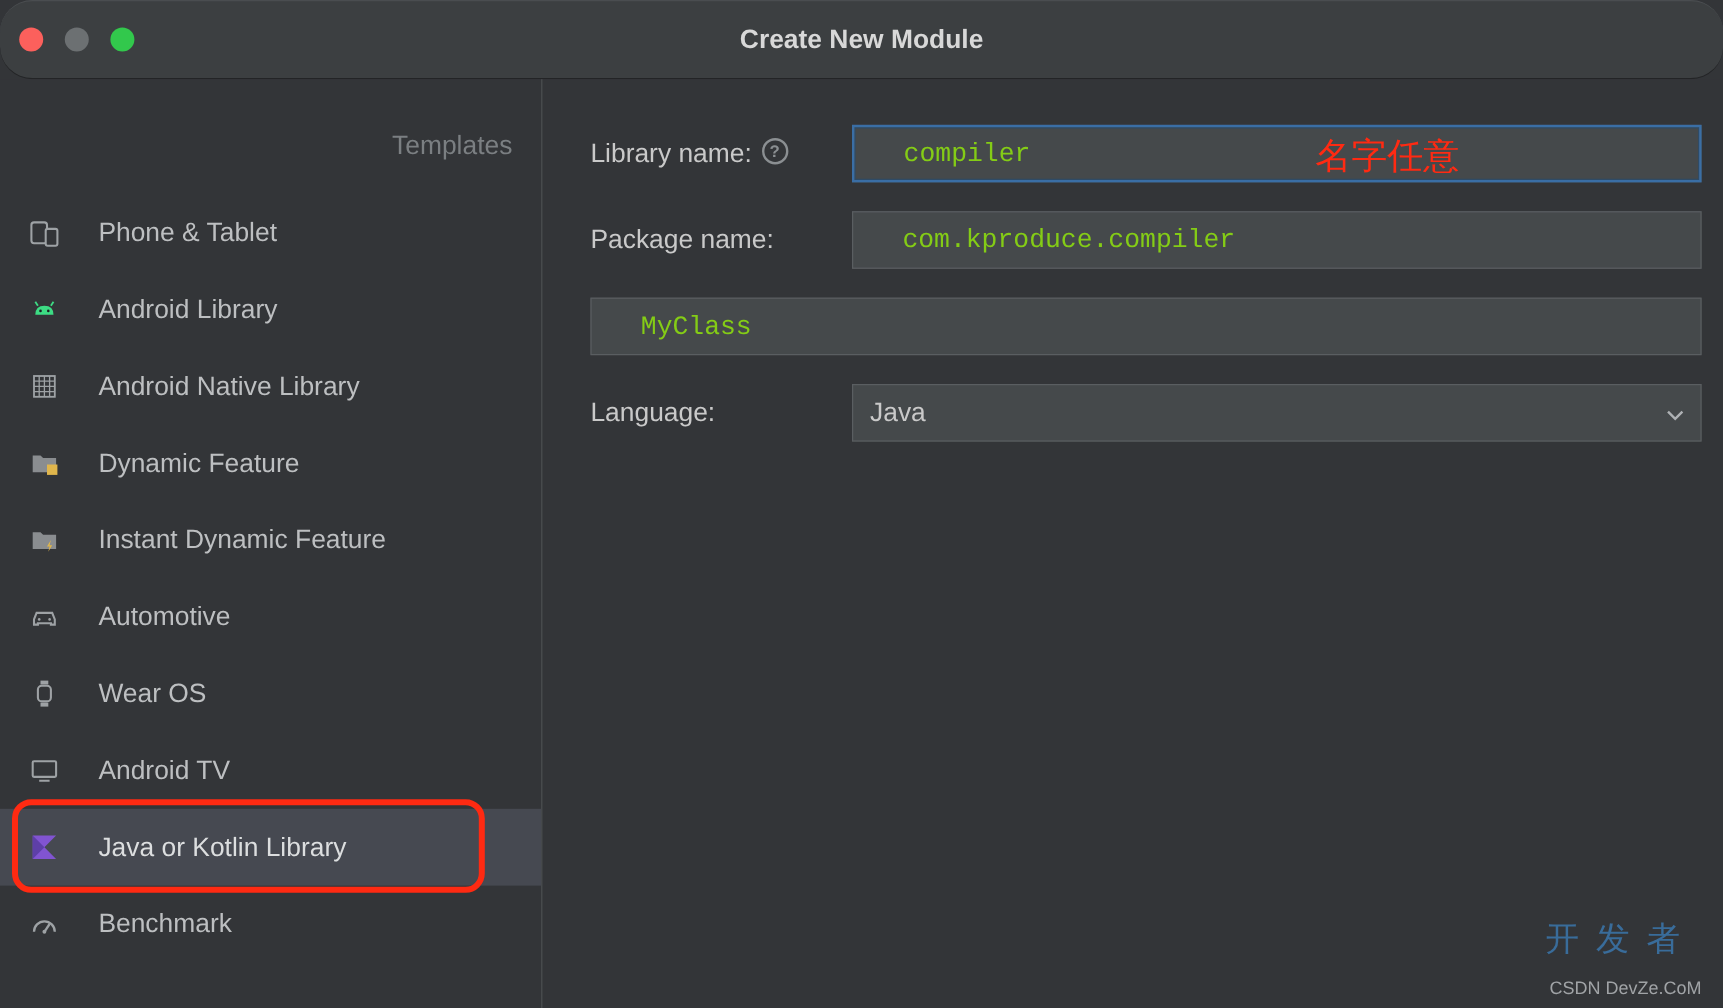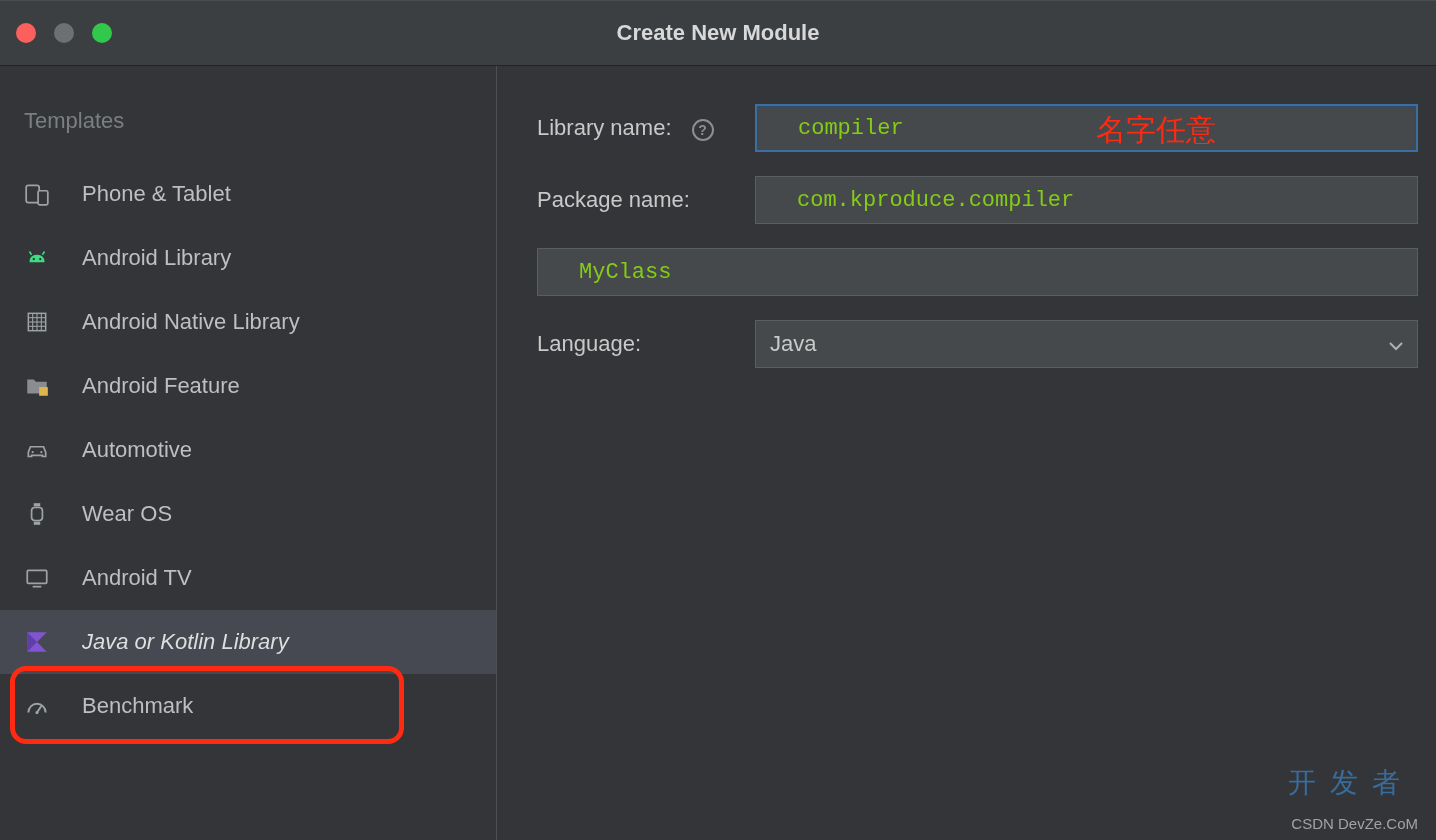--- a/index.html
+++ b/index.html
@@ -1,38 +1,38 @@
 <!DOCTYPE html>
 <html><head>
 <meta charset="utf-8">
 <style>
   * { box-sizing: border-box; margin: 0; padding: 0; }
   html, body { width: 1436px; height: 840px; overflow: hidden; font-family: -apple-system, BlinkMacSystemFont, "Segoe UI", sans-serif; background: #333538; }
   .titlebar {
     height: 66px; background: #3c3f41; display: flex; align-items: center; position: relative;
-    border-bottom: 1px solid #232426; border-top: 1px solid #4a4d50;
+    border-bottom: 1px solid #232426; border-top: 1px solid #4a4d50; border-radius: 27px;
   }
   .traffic { display: flex; align-items: center; gap: 18px; margin-left: 16px; }
   .dot { width: 20px; height: 20px; border-radius: 50%; }
   .dot.close { background: #fc605c; }
   .dot.min { background: #6c7072; }
   .dot.max { background: #32c84c; }
   .title { position: absolute; left: 0; right: 0; text-align: center; color: #d8d8d8; font-size: 22px; font-weight: 600; pointer-events: none; }
   .body { display: flex; height: calc(840px - 66px); background: #333538; }
-  .sidebar { width: 497px; border-right: 1px solid #4c5052; padding-top: 32px; position: relative; }
+  .sidebar { width: 452px; border-right: 1px solid #4c5052; padding-top: 32px; position: relative; text-align: right; }
   .sidebar-heading { color: #7b7f82; font-size: 22px; padding: 10px 24px 28px 24px; }
   .tpl-item { display: flex; align-items: center; gap: 32px; padding: 0 24px; height: 64px; color: #bdbfc1; font-size: 22px; cursor: pointer; }
-  .tpl-item.selected { background: #464951; color: #dcdedf; font-style: italic; }
+  .tpl-item.selected { background: #464951; color: #dcdedf; }
   .icon-slot { width: 26px; height: 26px; display: flex; align-items: center; justify-content: center; flex-shrink: 0; }
   .highlight-box {
     position: absolute; left: 10px; width: 394px; height: 78px; border: 5px solid #ff2a12; border-radius: 16px; pointer-events: none;
   }
   .main { flex: 1; padding: 38px 18px 0 40px; position: relative; }
   .row { display: flex; align-items: center; margin-bottom: 24px; }
-  .lbl { width: 218px; color: #c9c9c9; font-size: 22px; display: flex; align-items: flex-end; gap: 20px; }
+  .lbl { width: 218px; color: #c9c9c9; font-size: 22px; display: flex; align-items: flex-start; gap: 8px; }
   .help-icon { width: 22px; height: 22px; border: 2px solid #8b8f92; border-radius: 50%; display: inline-flex; align-items: center; justify-content: center; color: #8b8f92; font-size: 14px; font-weight: bold; }
   .field {
     flex: 1; height: 48px; background: #45494b; border: 1px solid #5a5e61; color: #c9c9c9; font-size: 22px;
     padding: 0 14px; display: flex; align-items: center; position: relative;
   }
   .field.focused { border: 2px solid #3a6ea5; background: #45494b; box-shadow: 0 0 0 1px #2f4b66 inset; }
   .field-input { background: transparent; border: none; outline: none; color: #84cc16; font-size: 22px; width: 100%; font-family: Liberation Mono, monospace; margin-left: 27px; }
   .dropdown { cursor: pointer; align-items: center; }
   .dropdown-arrow { margin-left: auto; }
   .annotation {
@@ -92,21 +92,30 @@
           </span>
           <span class="label">Android Native Library</span>
         </div>
         <div class="tpl-item">
           <span class="icon-slot">
             <svg width="26" height="26" viewBox="0 0 24 24">
               <path d="M3 6 h6 l2 2 h10 v11 h-18 Z" fill="#8a8d90"></path>
               <rect x="14" y="13" width="8" height="8" fill="#e0b64c"></rect>
             </svg>
           </span>
-          <span class="label">Android Feature</span>
+          <span class="label">Dynamic Feature</span>
+        </div>
+        <div class="tpl-item">
+          <span class="icon-slot">
+            <svg width="26" height="26" viewBox="0 0 24 24">
+              <path d="M3 6 h6 l2 2 h10 v11 h-18 Z" fill="#8a8d90"></path>
+              <path d="M17 12 l-3 5 h2 l-1 4 l3 -5 h-2 Z" fill="#e0b64c"></path>
+            </svg>
+          </span>
+          <span class="label">Instant Dynamic Feature</span>
         </div>
         <div class="tpl-item">
           <span class="icon-slot">
             <svg width="26" height="26" viewBox="0 0 24 24">
               <path d="M4 14 l2 -5 h12 l2 5 v4 h-3 v-1 h-10 v1 h-3 Z" fill="none" stroke="#9ea2a5" stroke-width="1.6"></path>
               <circle cx="8" cy="14" r="1" fill="#9ea2a5"></circle>
               <circle cx="16" cy="14" r="1" fill="#9ea2a5"></circle>
             </svg>
           </span>
           <span class="label">Automotive</span>

